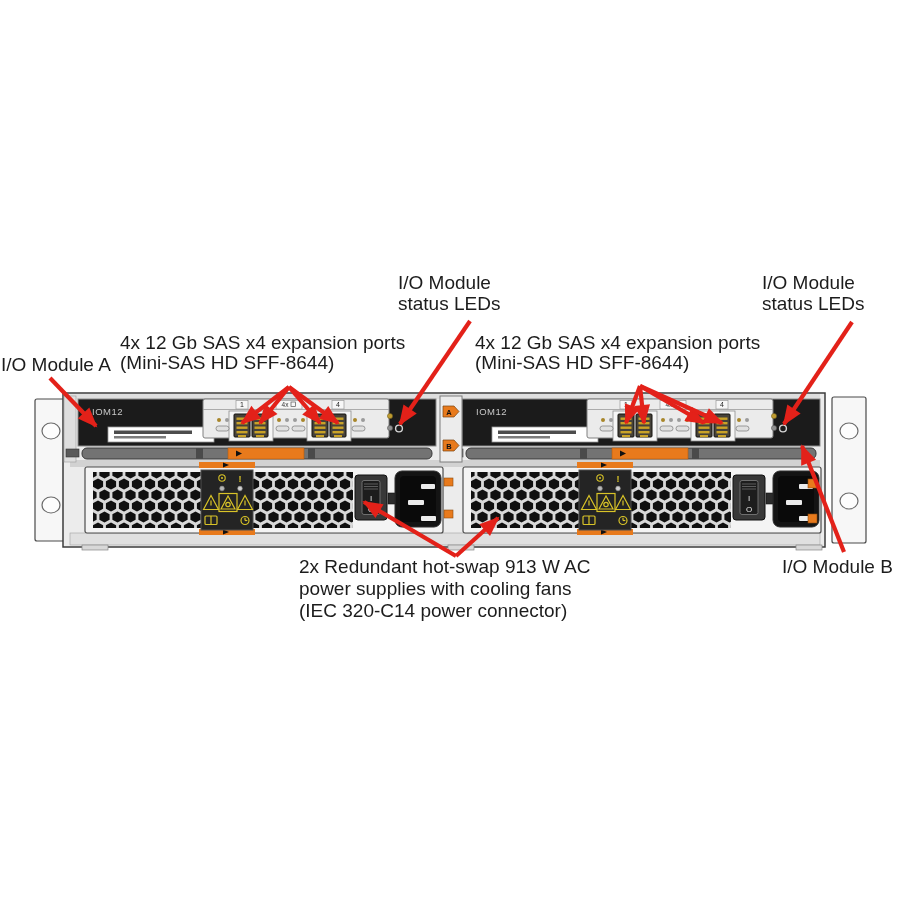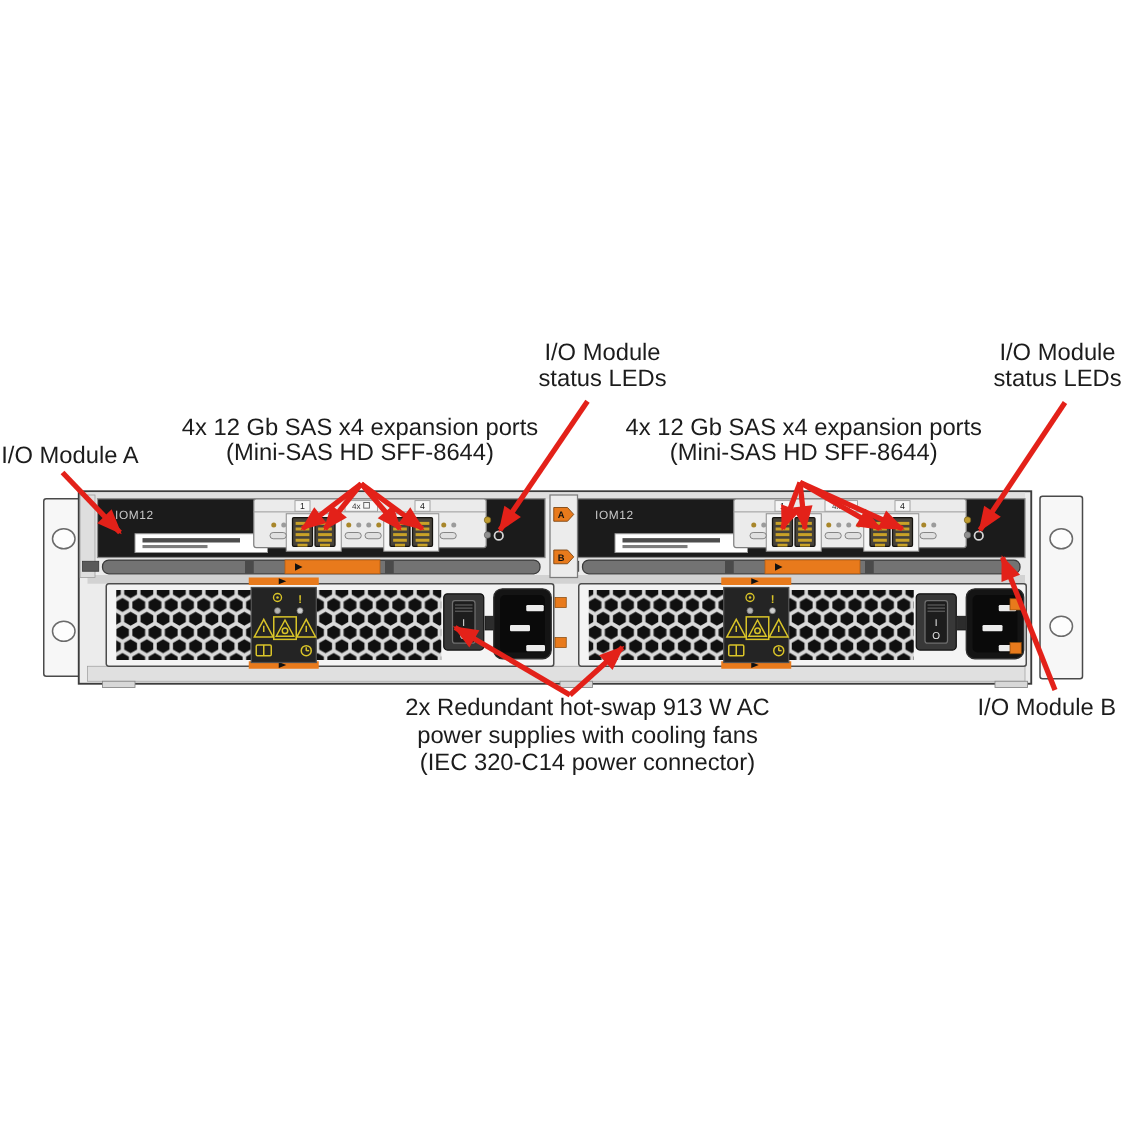--- a/index.html
+++ b/index.html
@@ -1,20 +1,20 @@
 <!DOCTYPE html>
 <html><head>
 <meta charset="utf-8">
 <style>
   html,body{margin:0;padding:0;background:#fff;}
   #canvas{position:relative;width:900px;height:900px;background:#ffffff;overflow:hidden;
           font-family:"Liberation Sans",sans-serif;}
   #hw{position:absolute;left:0;top:0;}
   .callout{position:absolute;color:#1c1c1c;font-size:19px;line-height:21px;
-           white-space:pre-line;text-align:center;}
+           white-space:pre-line;text-align:left;}
   .callout.left-align{text-align:left;}
   svg text{font-family:"Liberation Sans",sans-serif;}
 </style>
 </head>
 <body>
 
 <div id="canvas">
 
 <svg id="hw" width="900" height="900" viewBox="0 0 900 900">
   <defs>

